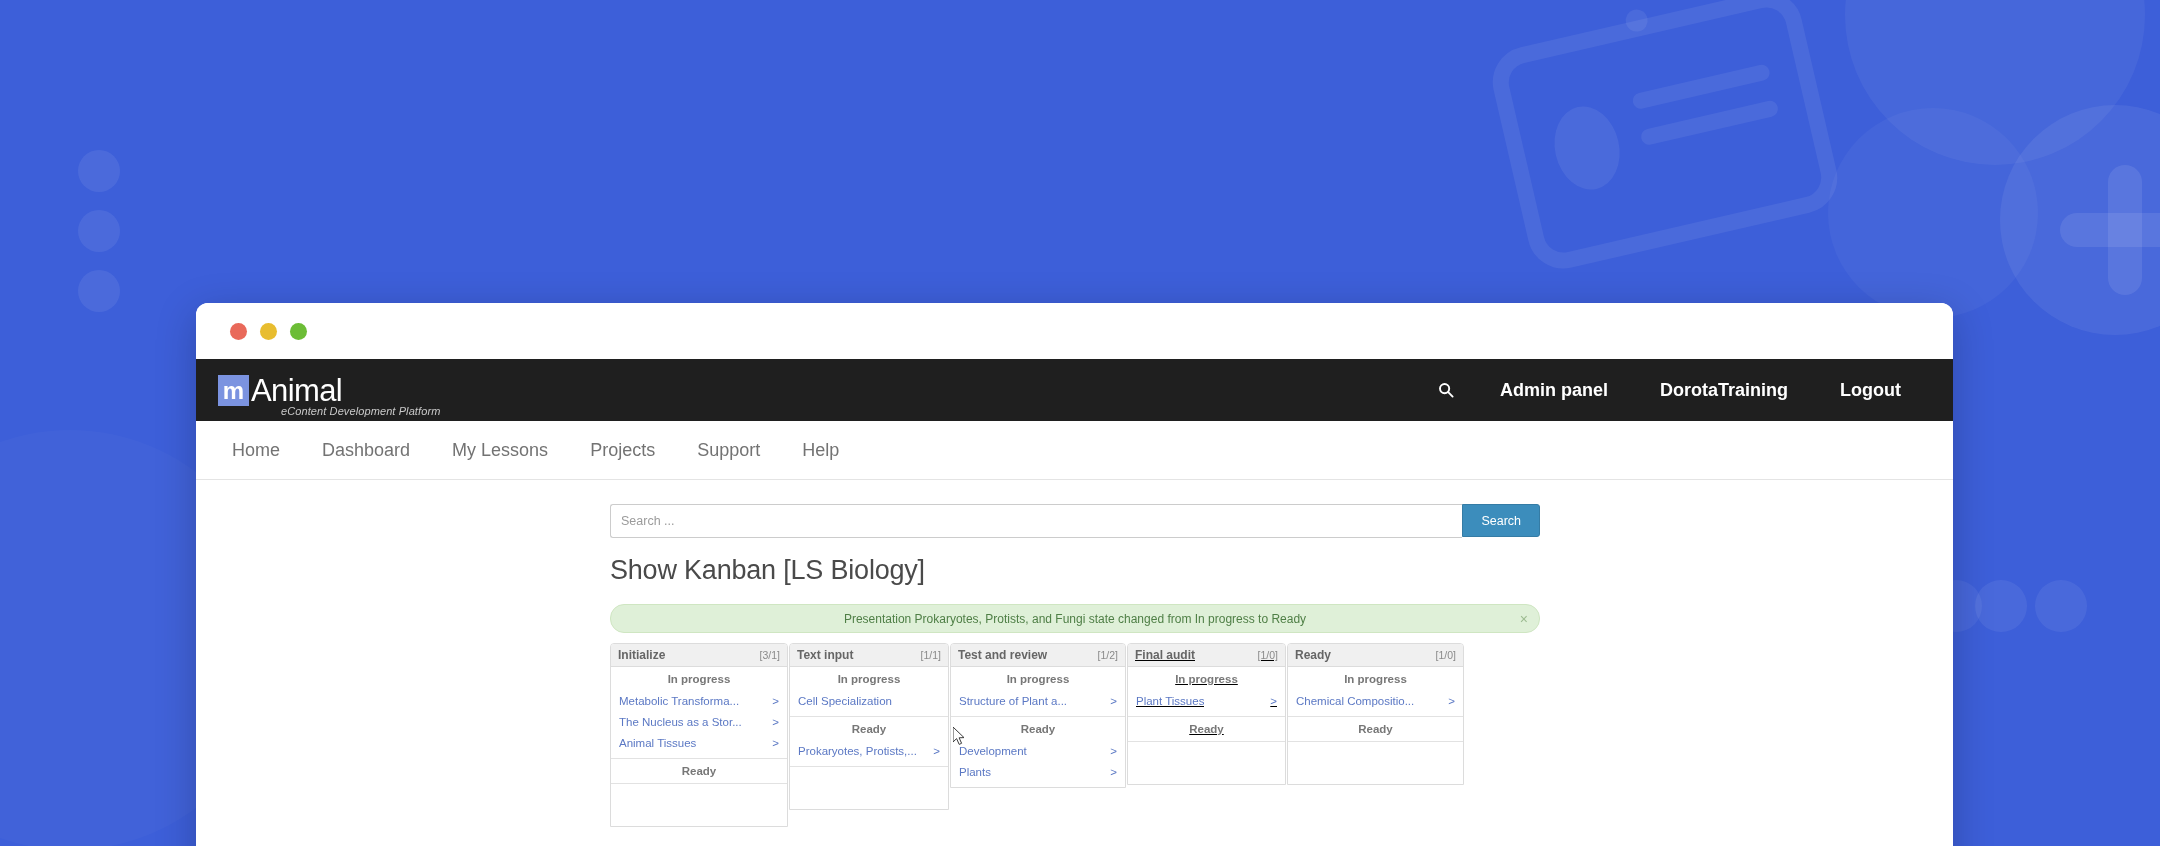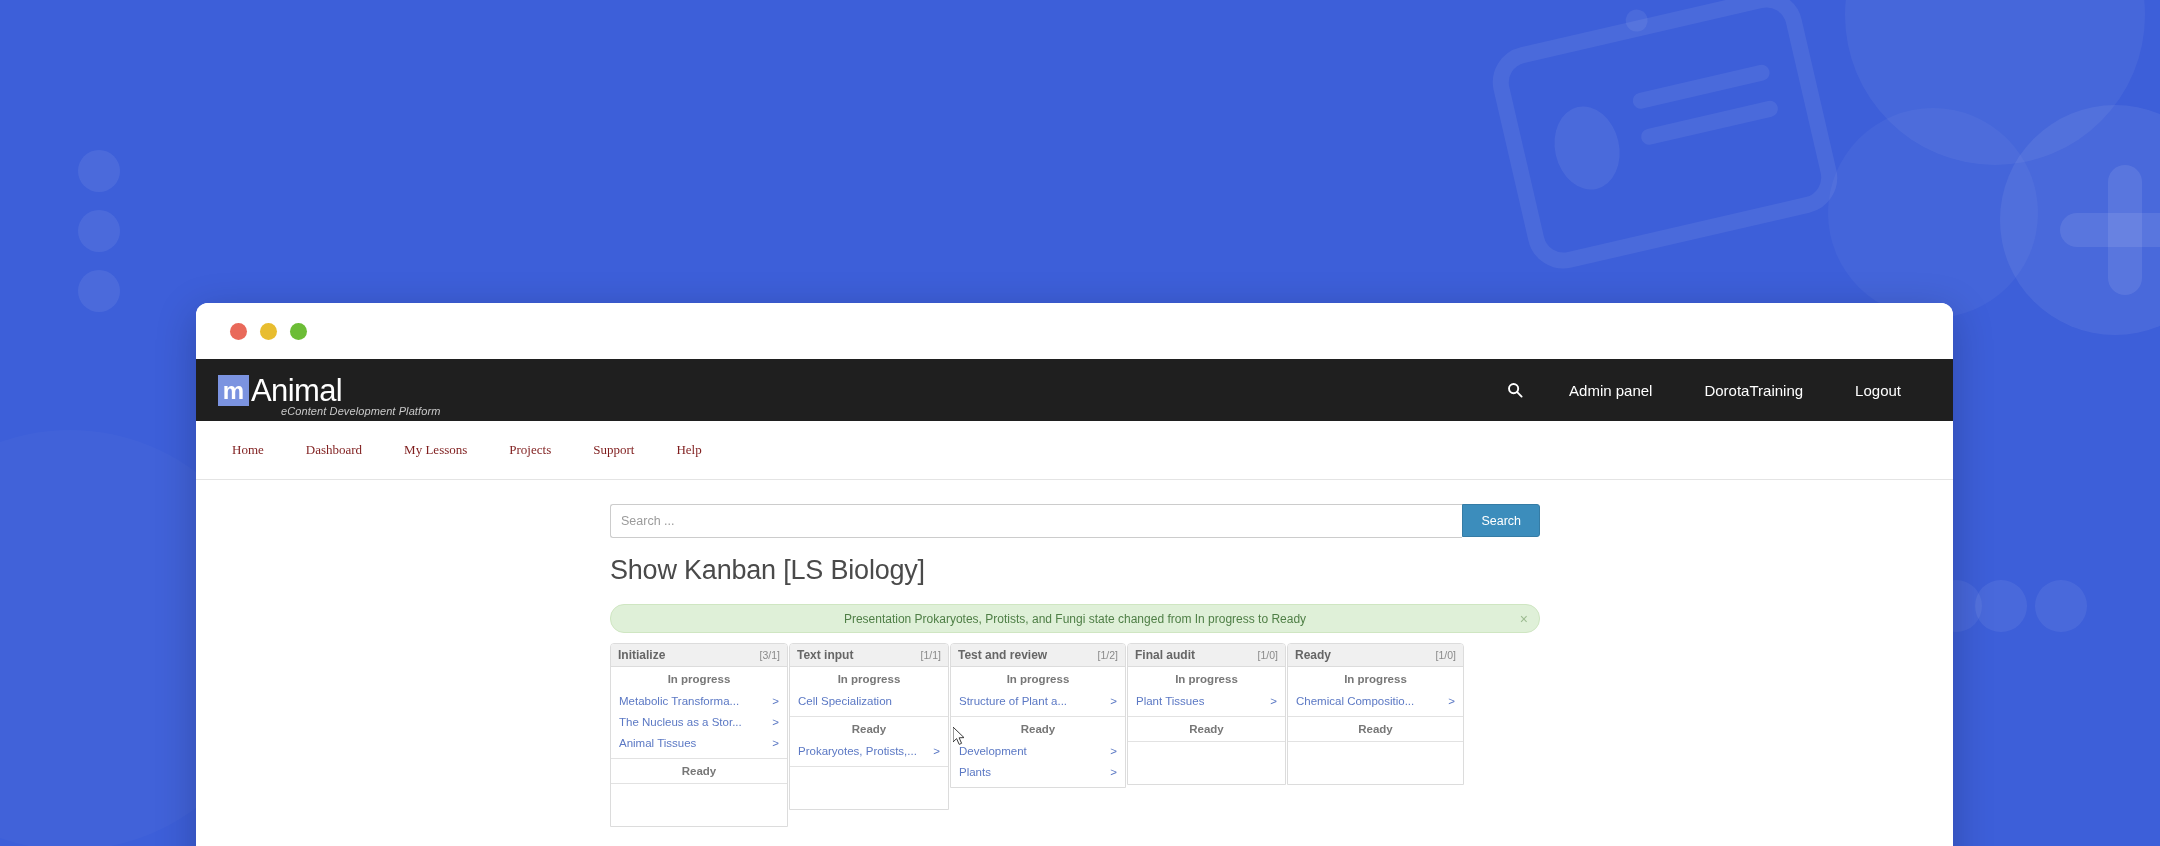--- a/index.html
+++ b/index.html
@@ -59,36 +59,37 @@
     color: #ffffff; font-size: 31px; line-height: 31px;
     letter-spacing: -0.6px; font-weight: 400;
   }
   #logo-sub {
     position: absolute; left: 30px; top: 30px;
     color: #c9c9c9; font-size: 11px; font-style: italic;
     white-space: nowrap; letter-spacing: 0.1px;
   }
   #header-right { display: flex; align-items: center; gap: 0; }
   #header-right .hitem {
-    color: #ffffff; font-size: 15px;
+    color: #ffffff; font-size: 18px;
     padding: 0 26px; white-space: nowrap;
     text-decoration: none;
+    font-weight: bold;
   }
   #search-icon-btn { padding: 0 20px 0 10px; display: flex; align-items: center; }
 
   
   #navbar {
     height: 59px; background: #ffffff;
     border-bottom: 1px solid #e4e4e4;
     display: flex; align-items: center;
     padding-left: 22px;
   }
   #navbar .navitem {
-    color: #7f1d1d; font-size: 13px;
-    padding: 0 21px; text-decoration: none; white-space: nowrap; font-family: Liberation Serif, serif;
+    color: #737373; font-size: 18px;
+    padding: 0 21px; text-decoration: none; white-space: nowrap;
   }
   #navbar .navitem:first-child { padding-left: 14px; }
 
   
   #content {
     padding: 24px 0 0 0;
     background: #ffffff;
     height: 100%;
   }
   #content-inner { width: 930px; margin-left: 414px; }
@@ -142,21 +143,21 @@
   }
   .kcol {
     border: 1px solid #dcdcdc;
     border-radius: 4px 4px 0 0;
     background: #ffffff;
     overflow: hidden;
   }
   .kcol-w1 { width: 178px; }
   .kcol-w2 { width: 160px; }
   .kcol-w3 { width: 176px; }
-  .kcol-w4 { width: 159px; }
+  .kcol-w4 { width: 159px; text-decoration: underline; }
   .kcol-w5 { width: 177px; }
 
   .kcol-head {
     background: #f0f0f0;
     border-bottom: 1px solid #dcdcdc;
     height: 23px;
     display: flex; align-items: center; justify-content: space-between;
     padding: 0 7px;
   }
   .kcol-title { font-size: 12px; font-weight: bold; color: #666666; }

